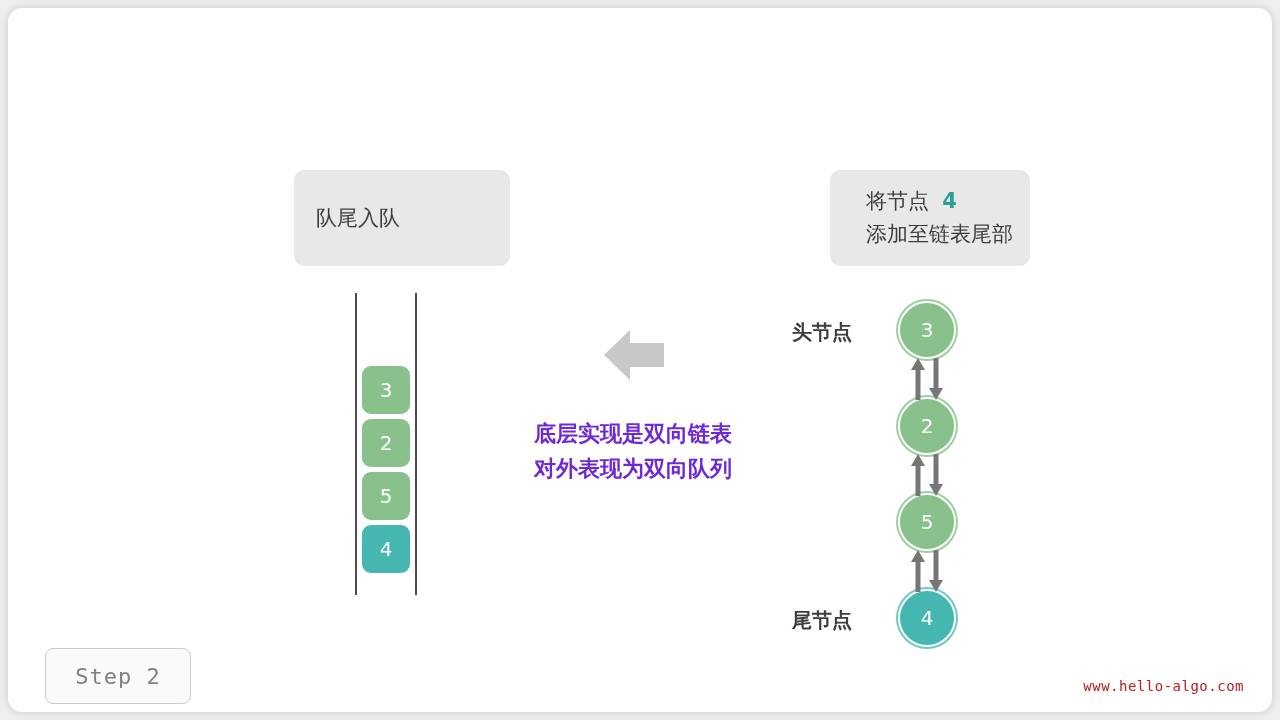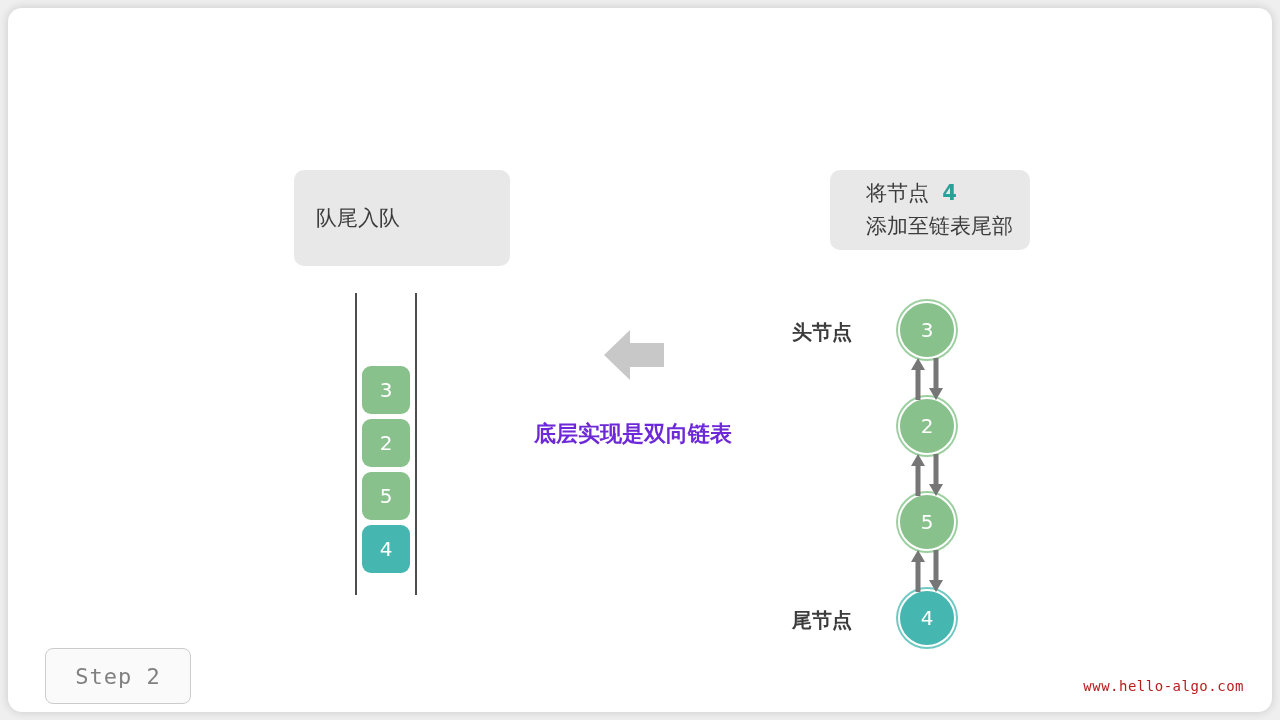--- a/index.html
+++ b/index.html
@@ -54,21 +54,21 @@
     font-family: "DejaVu Sans", "Liberation Sans", sans-serif;
     font-size: 21px;
   }
   .callout .line.mono {
     font-family: "DejaVu Sans Mono", "Liberation Mono", monospace;
     font-size: 21px;
   }
   .accent { color: #2aa198; font-weight: bold; }
 
   #callout-left  { left: 286px; top: 162px; width: 216px; height: 96px; align-items: flex-start; }
-  #callout-right { left: 822px; top: 162px; width: 200px; height: 80px; align-items: flex-start; padding-left: 36px; }
+  #callout-right { left: 822px; top: 162px; width: 200px; height: 96px; align-items: flex-start; padding-left: 36px; }
   #callout-right .line.cjk { font-size: 21px; }
 
   
   #deque { position: absolute; left: 340px; top: 280px; width: 80px; height: 315px; }
   .rail {
     position: absolute;
     top: 5px;
     width: 2px;
     height: 302px;
     background: #4d4d4d;
@@ -209,20 +209,21 @@
       <div class="cell green" style="top:184px">5</div>
       <div class="cell teal" style="top:237px">4</div>
     </div>
 
     <svg id="big-arrow" viewBox="0 0 60 54">
       <polygon points="0,27 26,2 26,15 60,15 60,39 26,39 26,52" fill="#c8c8c8"></polygon>
     </svg>
 
     <div id="caption">
       <div>底层实现是双向链表</div>
+      <div>对外表现为双向队列</div>
     </div>
 
     <div id="linkedlist">
 
       <div class="end-label" style="left:14px; top:26px">头节点</div>
       <div class="end-label" style="left:14px; top:314px">尾节点</div>
 
       <div class="node green" style="top:8px">3</div>
       <div class="node green" style="top:104px">2</div>
       <div class="node green" style="top:200px">5</div>

